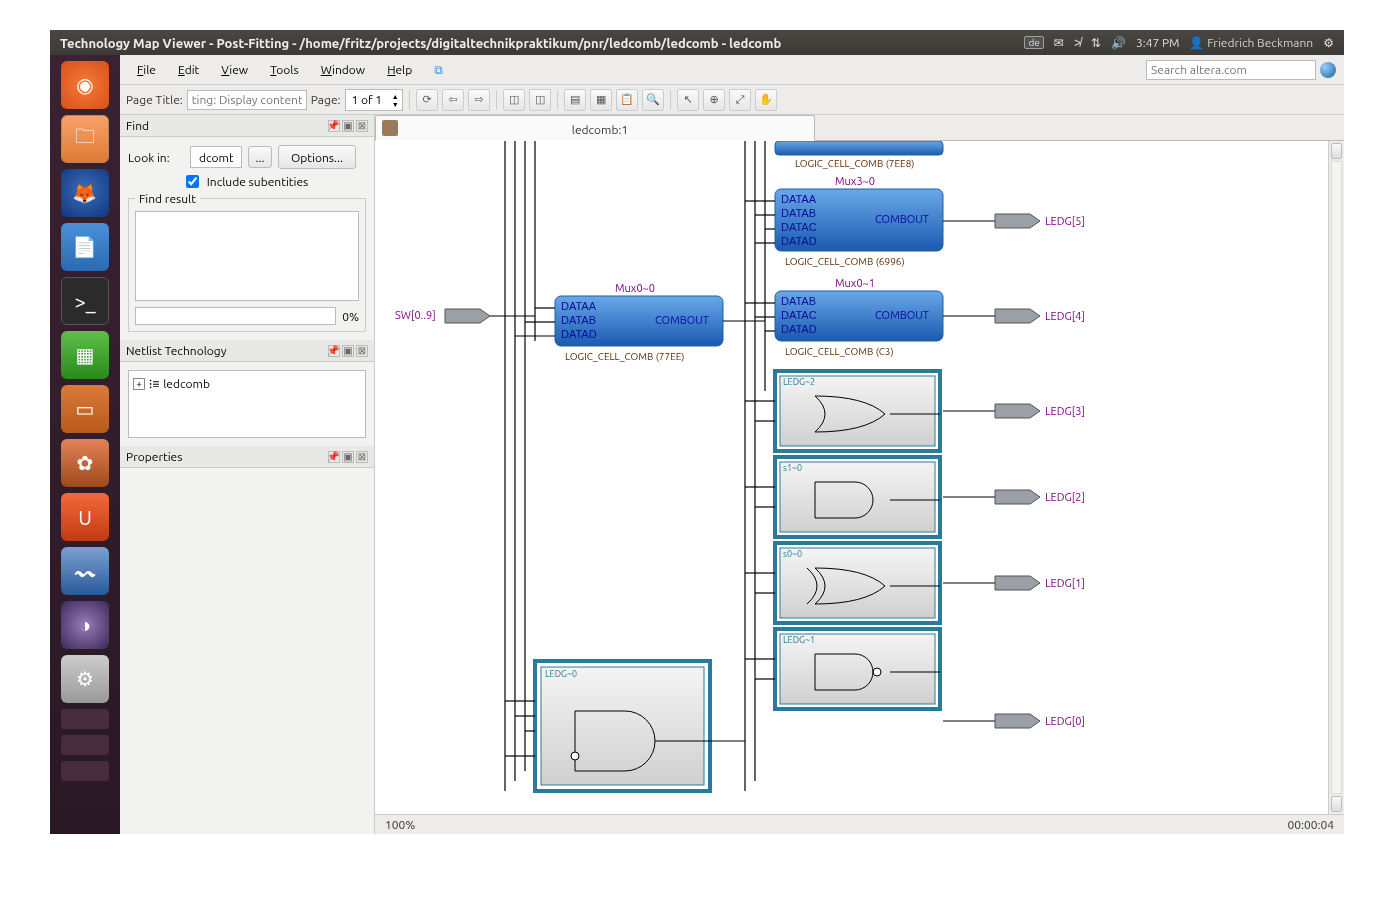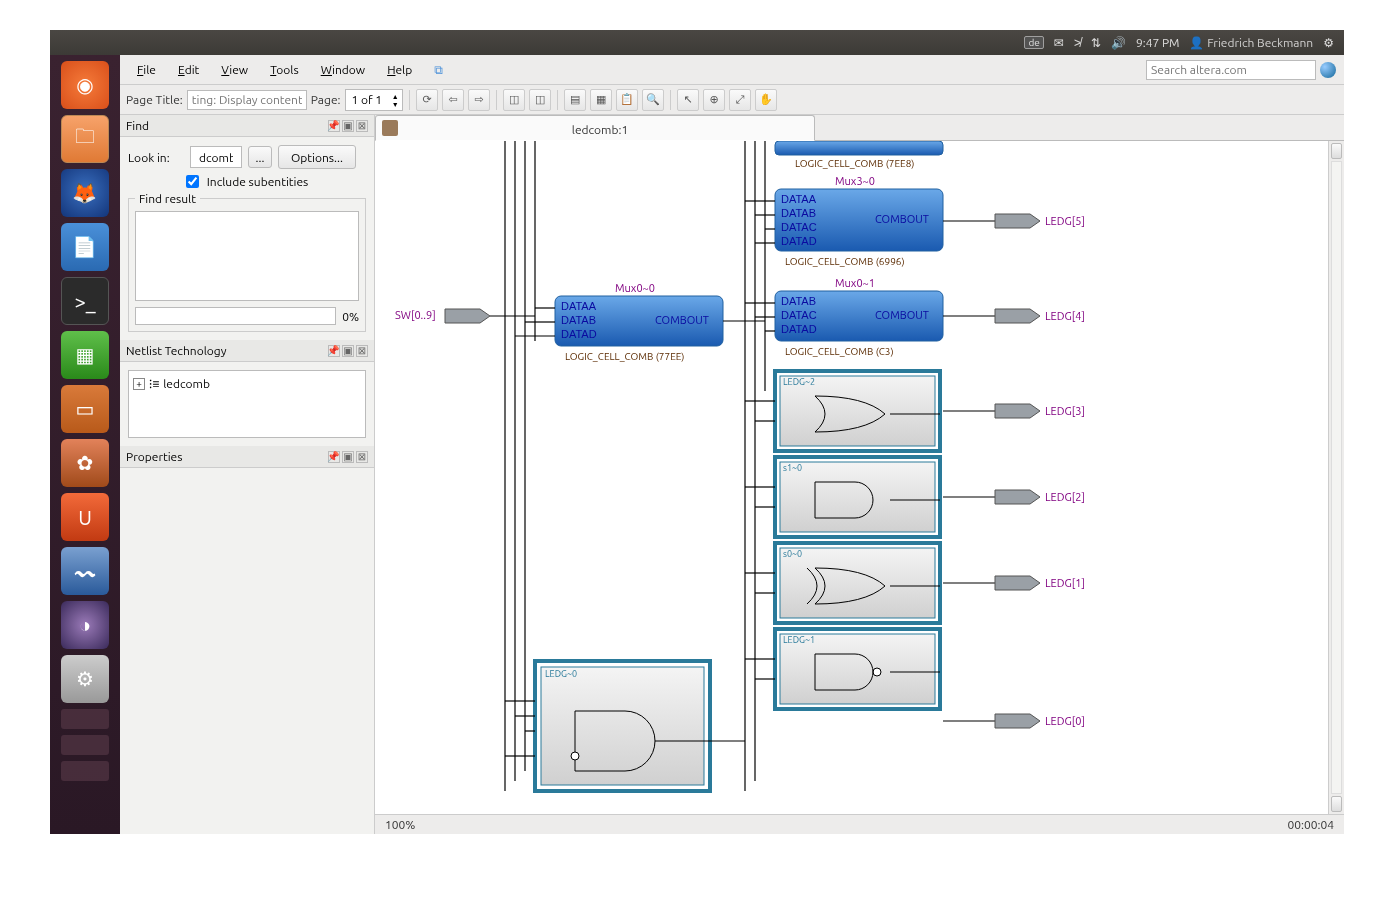--- a/index.html
+++ b/index.html
@@ -93,28 +93,29 @@
 .inpad { fill:#9aa0a6; stroke:#555; }
 .outpad { fill:#9aa0a6; stroke:#555; }
 .ledg text { fill:#800080; font-size:11px; }
 </style>
 </head>
 <body>
 
 <div class="screen">
 
 <div class="menubar">
+  <span class="title">Technology Map Viewer - Post-Fitting - /home/fritz/projects/digitaltechnikpraktikum/pnr/ledcomb/ledcomb - ledcomb</span>
   <span class="spacer"></span>
   <div class="mb-icons">
     <span class="kbd">de</span>
     <span>✉</span>
     <span>≯</span>
     <span>⇅</span>
     <span>🔊</span>
-    <span>9:47 PM</span>
+    <span>3:47 PM</span>
     <span>👤 <span>Friedrich Beckmann</span></span>
     <span>⚙</span>
   </div>
 </div>
 
 <div class="appmenu">
   <span class="item"><u>F</u>ile</span>
   <span class="item"><u>E</u>dit</span>
   <span class="item"><u>V</u>iew</span>
   <span class="item"><u>T</u>ools</span>

